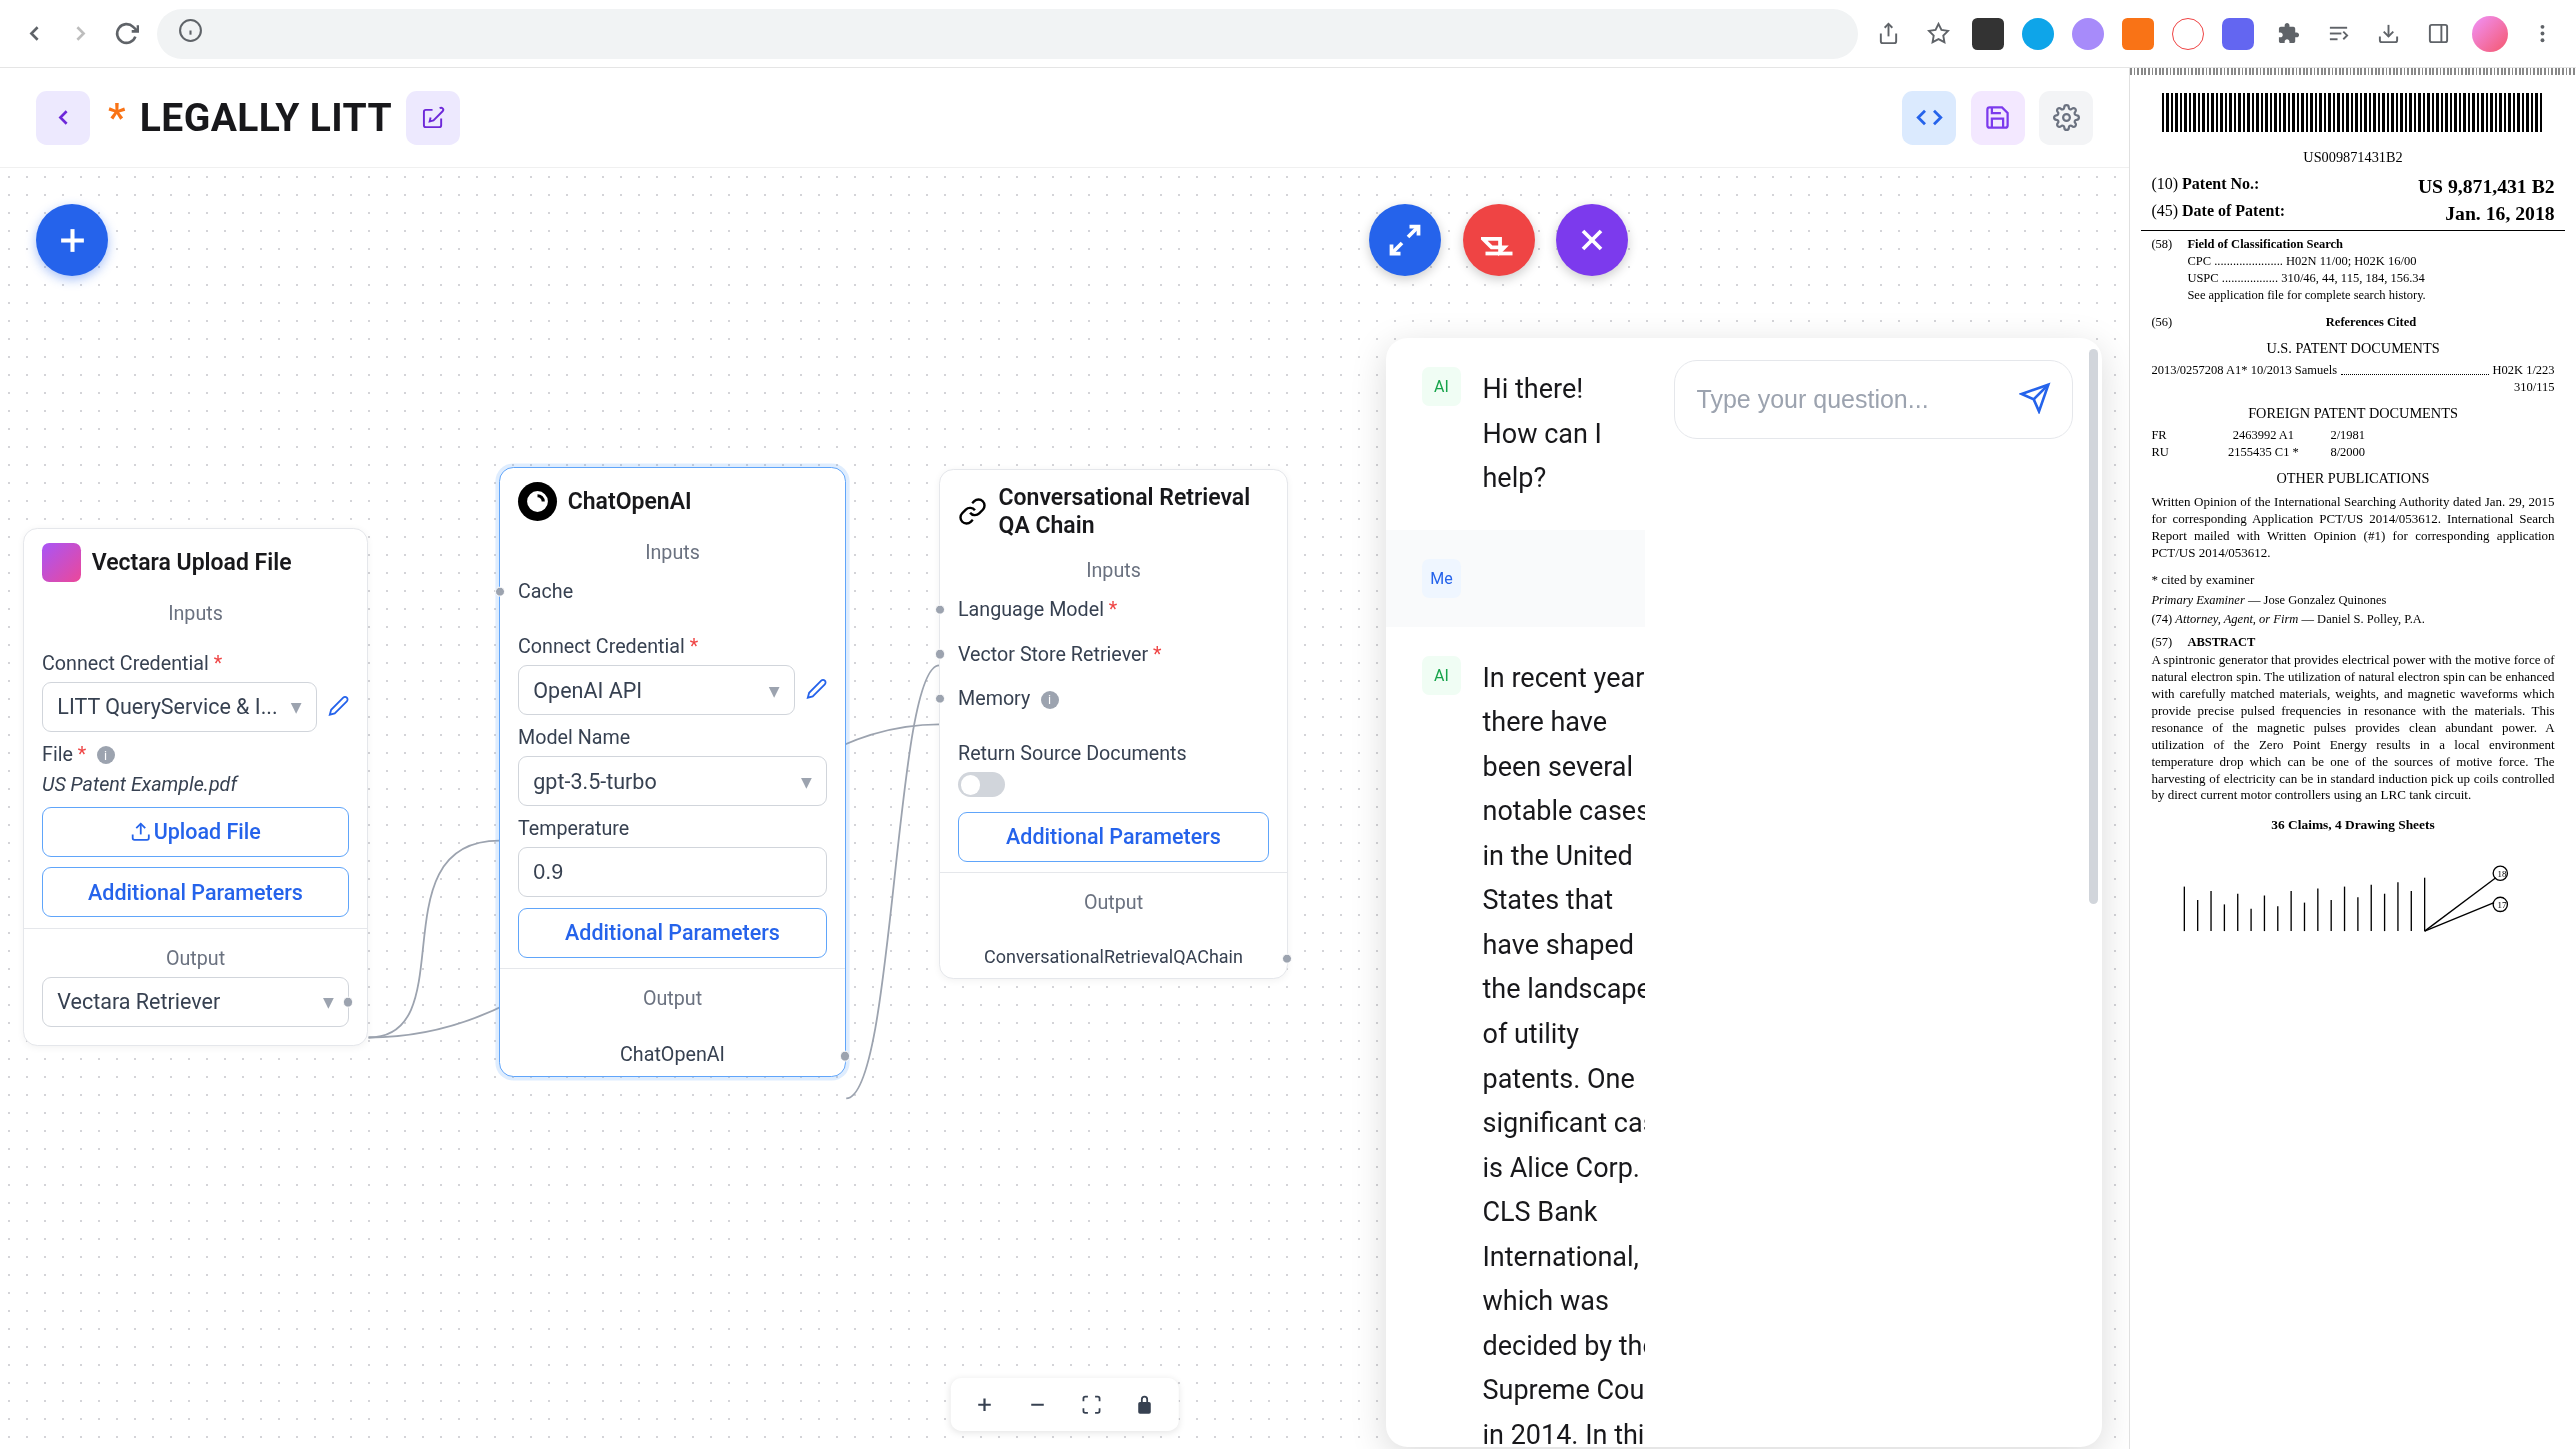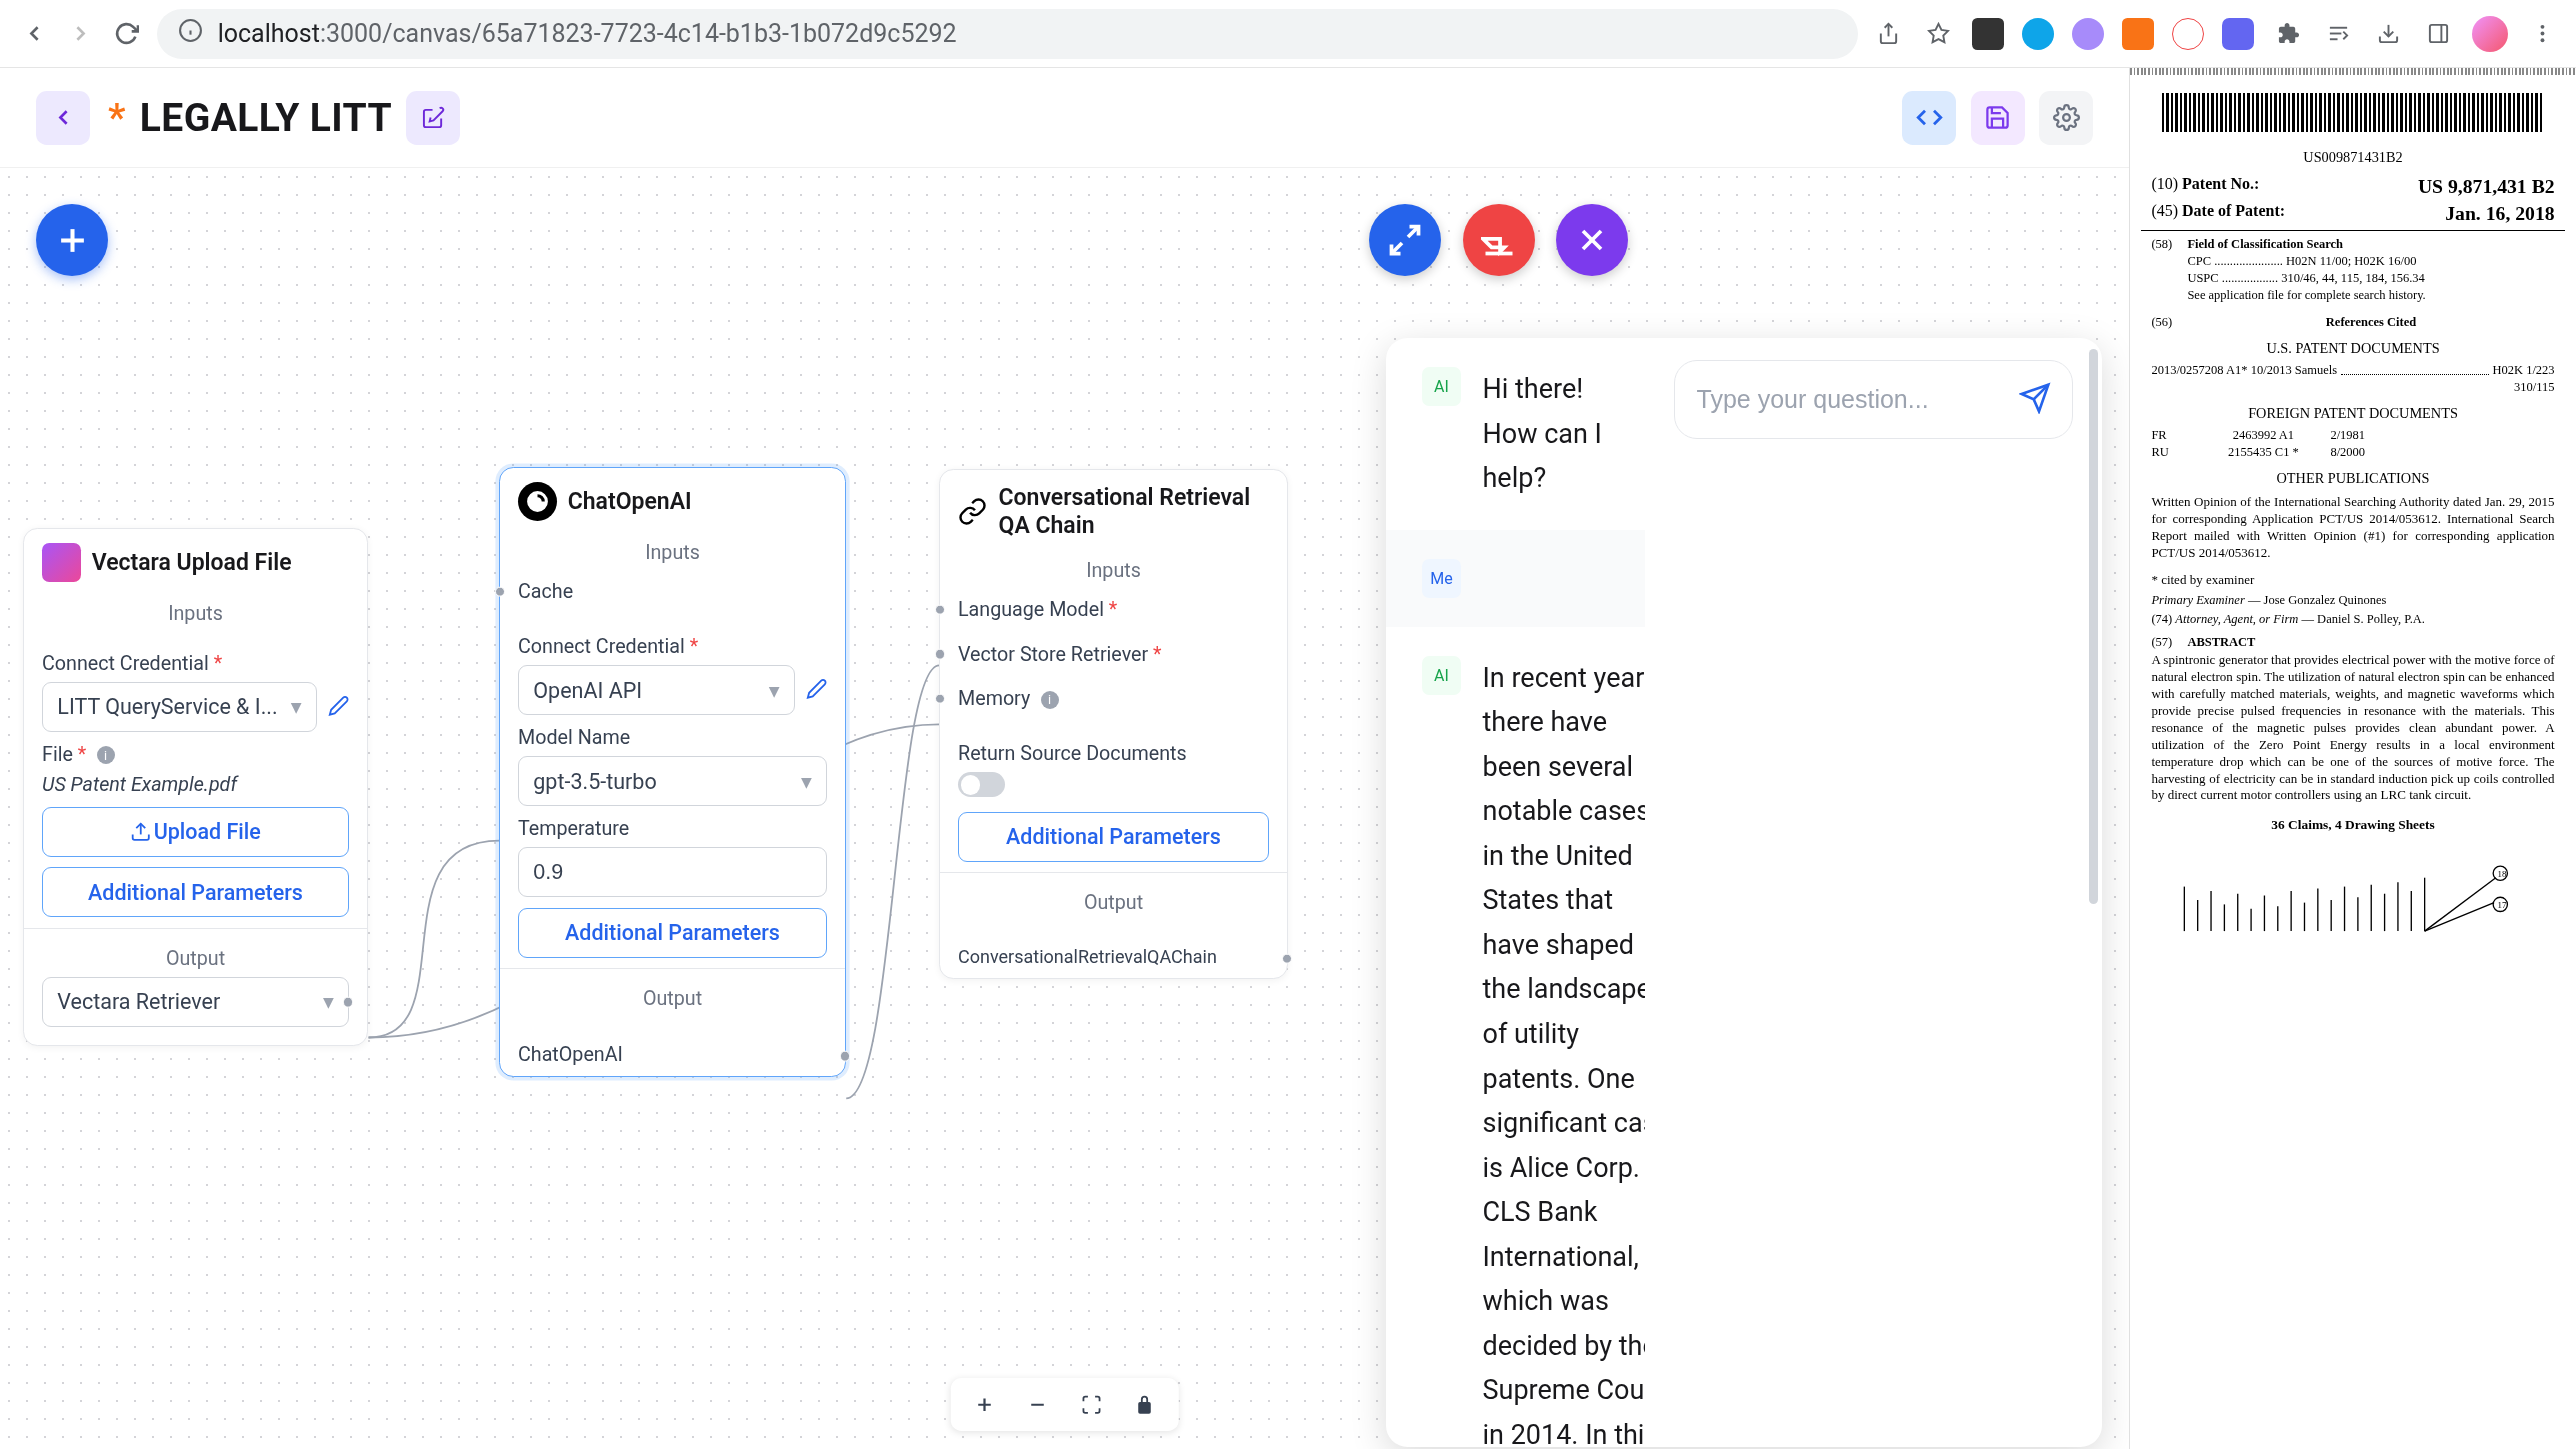--- a/index.html
+++ b/index.html
@@ -57,21 +57,21 @@
 .node-field-label { font-size: 19.7px; color: #374151; margin-bottom: 7.2px; margin-top: 10.7px; display: block; }
 .node-field-label .req { color: #ef4444; }
 .node-select { width: 100%; height: 50px; border: 0.9px solid #d1d5db; border-radius: 9px; padding: 0 14.3px; font-size: 21.5px; color: #374151; background: #fff; display: flex; align-items: center; justify-content: space-between; cursor: pointer; }
 .node-select-wrap { display: flex; align-items: center; gap: 10.7px; }
 .edit-cred-btn { color: #2563eb; cursor: pointer; }
 .node-input { width: 100%; height: 50px; border: 0.9px solid #d1d5db; border-radius: 9px; padding: 0 14.3px; font-size: 21.5px; color: #374151; }
 .node-btn-outline { width: 100%; height: 50px; border: 0.9px solid #60a5fa; border-radius: 9px; color: #2563eb; font-size: 21.5px; font-weight: 500; display: flex; align-items: center; justify-content: center; gap: 2px; cursor: pointer; background: #fff; }
 .node-file-name { font-size: 19.7px; font-style: italic; color: #374151; margin: 3.6px 0 10.7px; }
 .node-divider { height: 0.9px; background: #e5e7eb; margin: 10.7px -18px; }
 .node-output-label { font-size: 19.7px; color: #6b7280; text-align: center; padding: 7.2px 0; }
-.node-output-name { font-size: 19.7px; color: #374151; text-align: left; padding: 7.2px 18px 10.7px; }
+.node-output-name { font-size: 19.7px; color: #374151; text-align: center; padding: 7.2px 18px 10.7px; }
 
 .node.selected { border: 1.8px solid #60a5fa; box-shadow: 0 0 0 3.6px rgba(96,165,250,0.2); }
 
 .port-label { font-size: 19.7px; color: #374151; padding: 10.7px 18px; position: relative; }
 .port-label .req { color: #ef4444; }
 .port-dot { position: absolute; width: 10.7px; height: 10.7px; border-radius: 50%; background: #9ca3af; border: 1.8px solid #fff; }
 .port-left .port-dot { left: -5.4px; top: 50%; transform: translateY(-50%); }
 .port-right .port-dot { right: -5.4px; top: 50%; transform: translateY(-50%); }
 .port-info-icon { display: inline-flex; width: 18px; height: 18px; background: #9ca3af; color: #fff; border-radius: 50%; font-size: 12.5px; align-items: center; justify-content: center; margin-left: 5.4px; vertical-align: middle; }
 
@@ -150,23 +150,20 @@
         <path d="M20.49 15a9 9 0 1 1-2.12-9.36L23 10"></path>
       </svg>
   </div>
   <div class="url-bar">
     <span class="url-icon">
       <svg width="25" height="25" viewBox="0 0 24 24" fill="none" stroke="currentColor" stroke-width="2">
           <circle cx="12" cy="12" r="10"></circle>
           <line x1="12" y1="16" x2="12" y2="12"></line>
           <line x1="12" y1="8" x2="12.01" y2="8"></line>
         </svg>
-    </span>
-    <span>
-      <span class="url-host">localhost</span><span class="url-origin">:3000</span><span class="url-origin">/canvas/65a71823-7723-4c14-b1b3-1b072d9c5292</span>
     </span>
   </div>
   <div class="chrome-actions">
     <div class="chrome-action-icon">
         <svg width="23" height="23" viewBox="0 0 24 24" fill="none" stroke="#5f6368" stroke-width="2">
           <path d="M4 12v8a2 2 0 0 0 2 2h12a2 2 0 0 0 2-2v-8"></path>
           <polyline points="16 6 12 2 8 6"></polyline>
           <line x1="12" y1="2" x2="12" y2="15"></line>
         </svg>
       </div>

